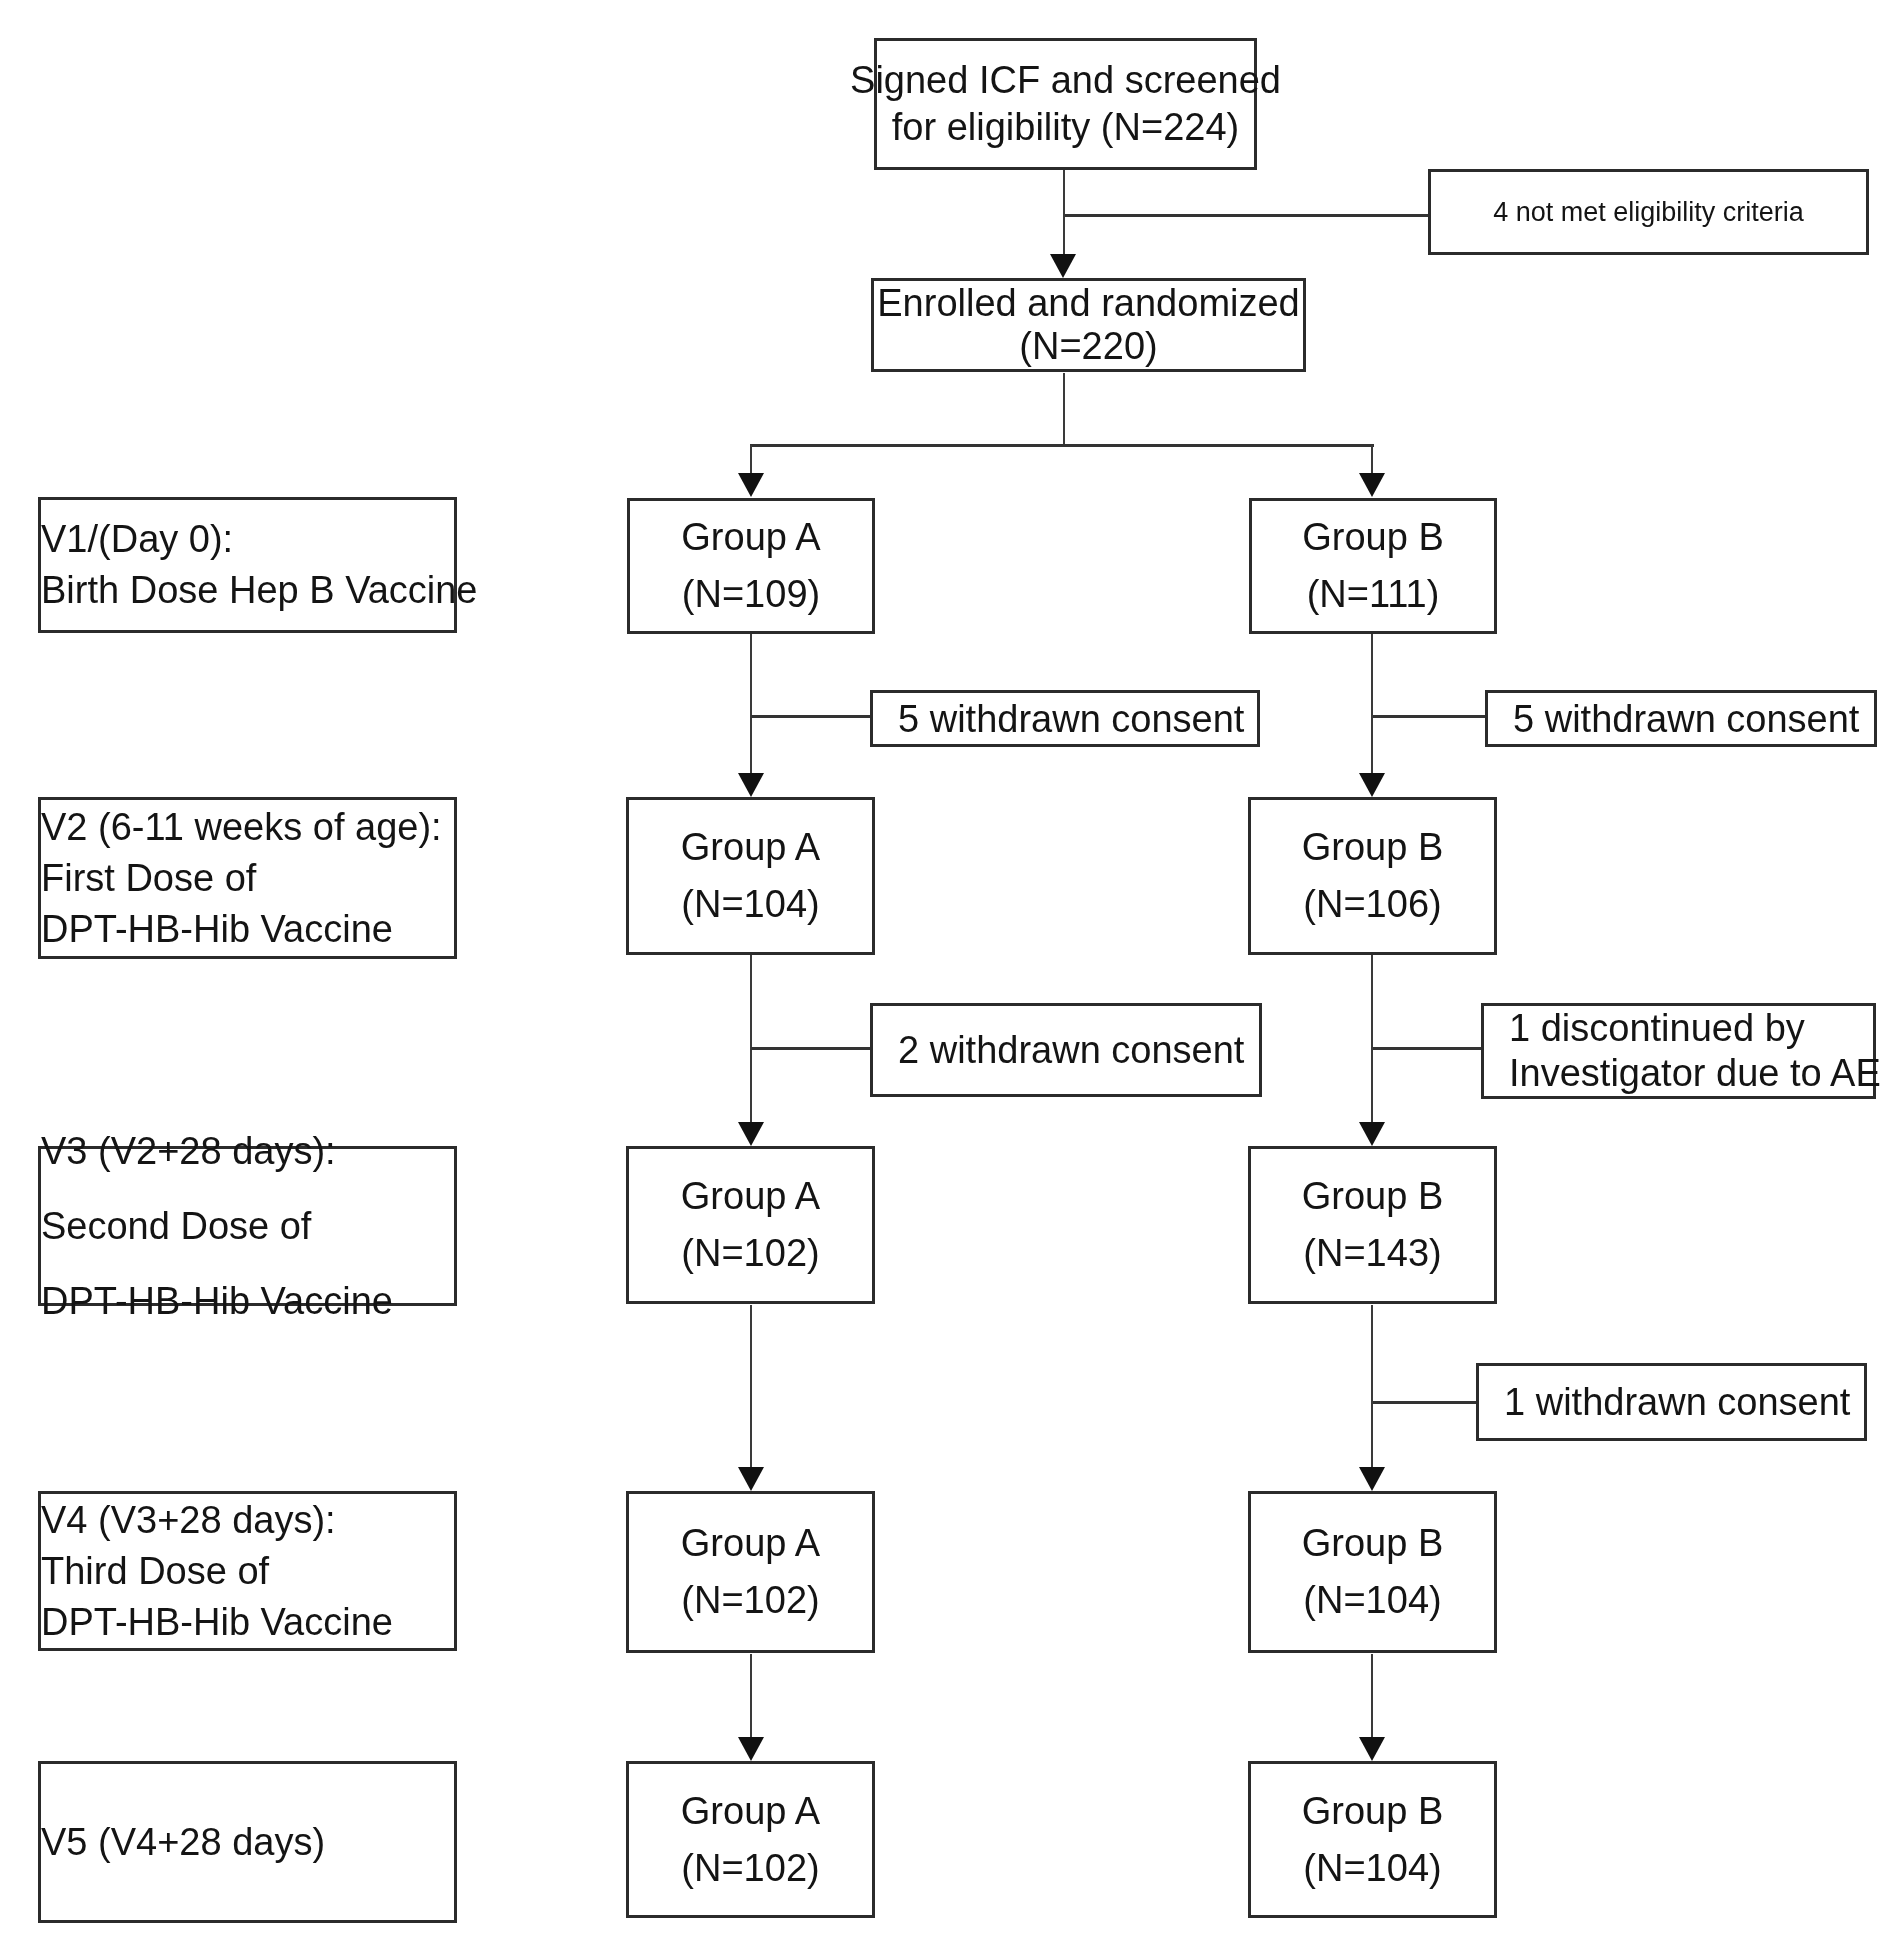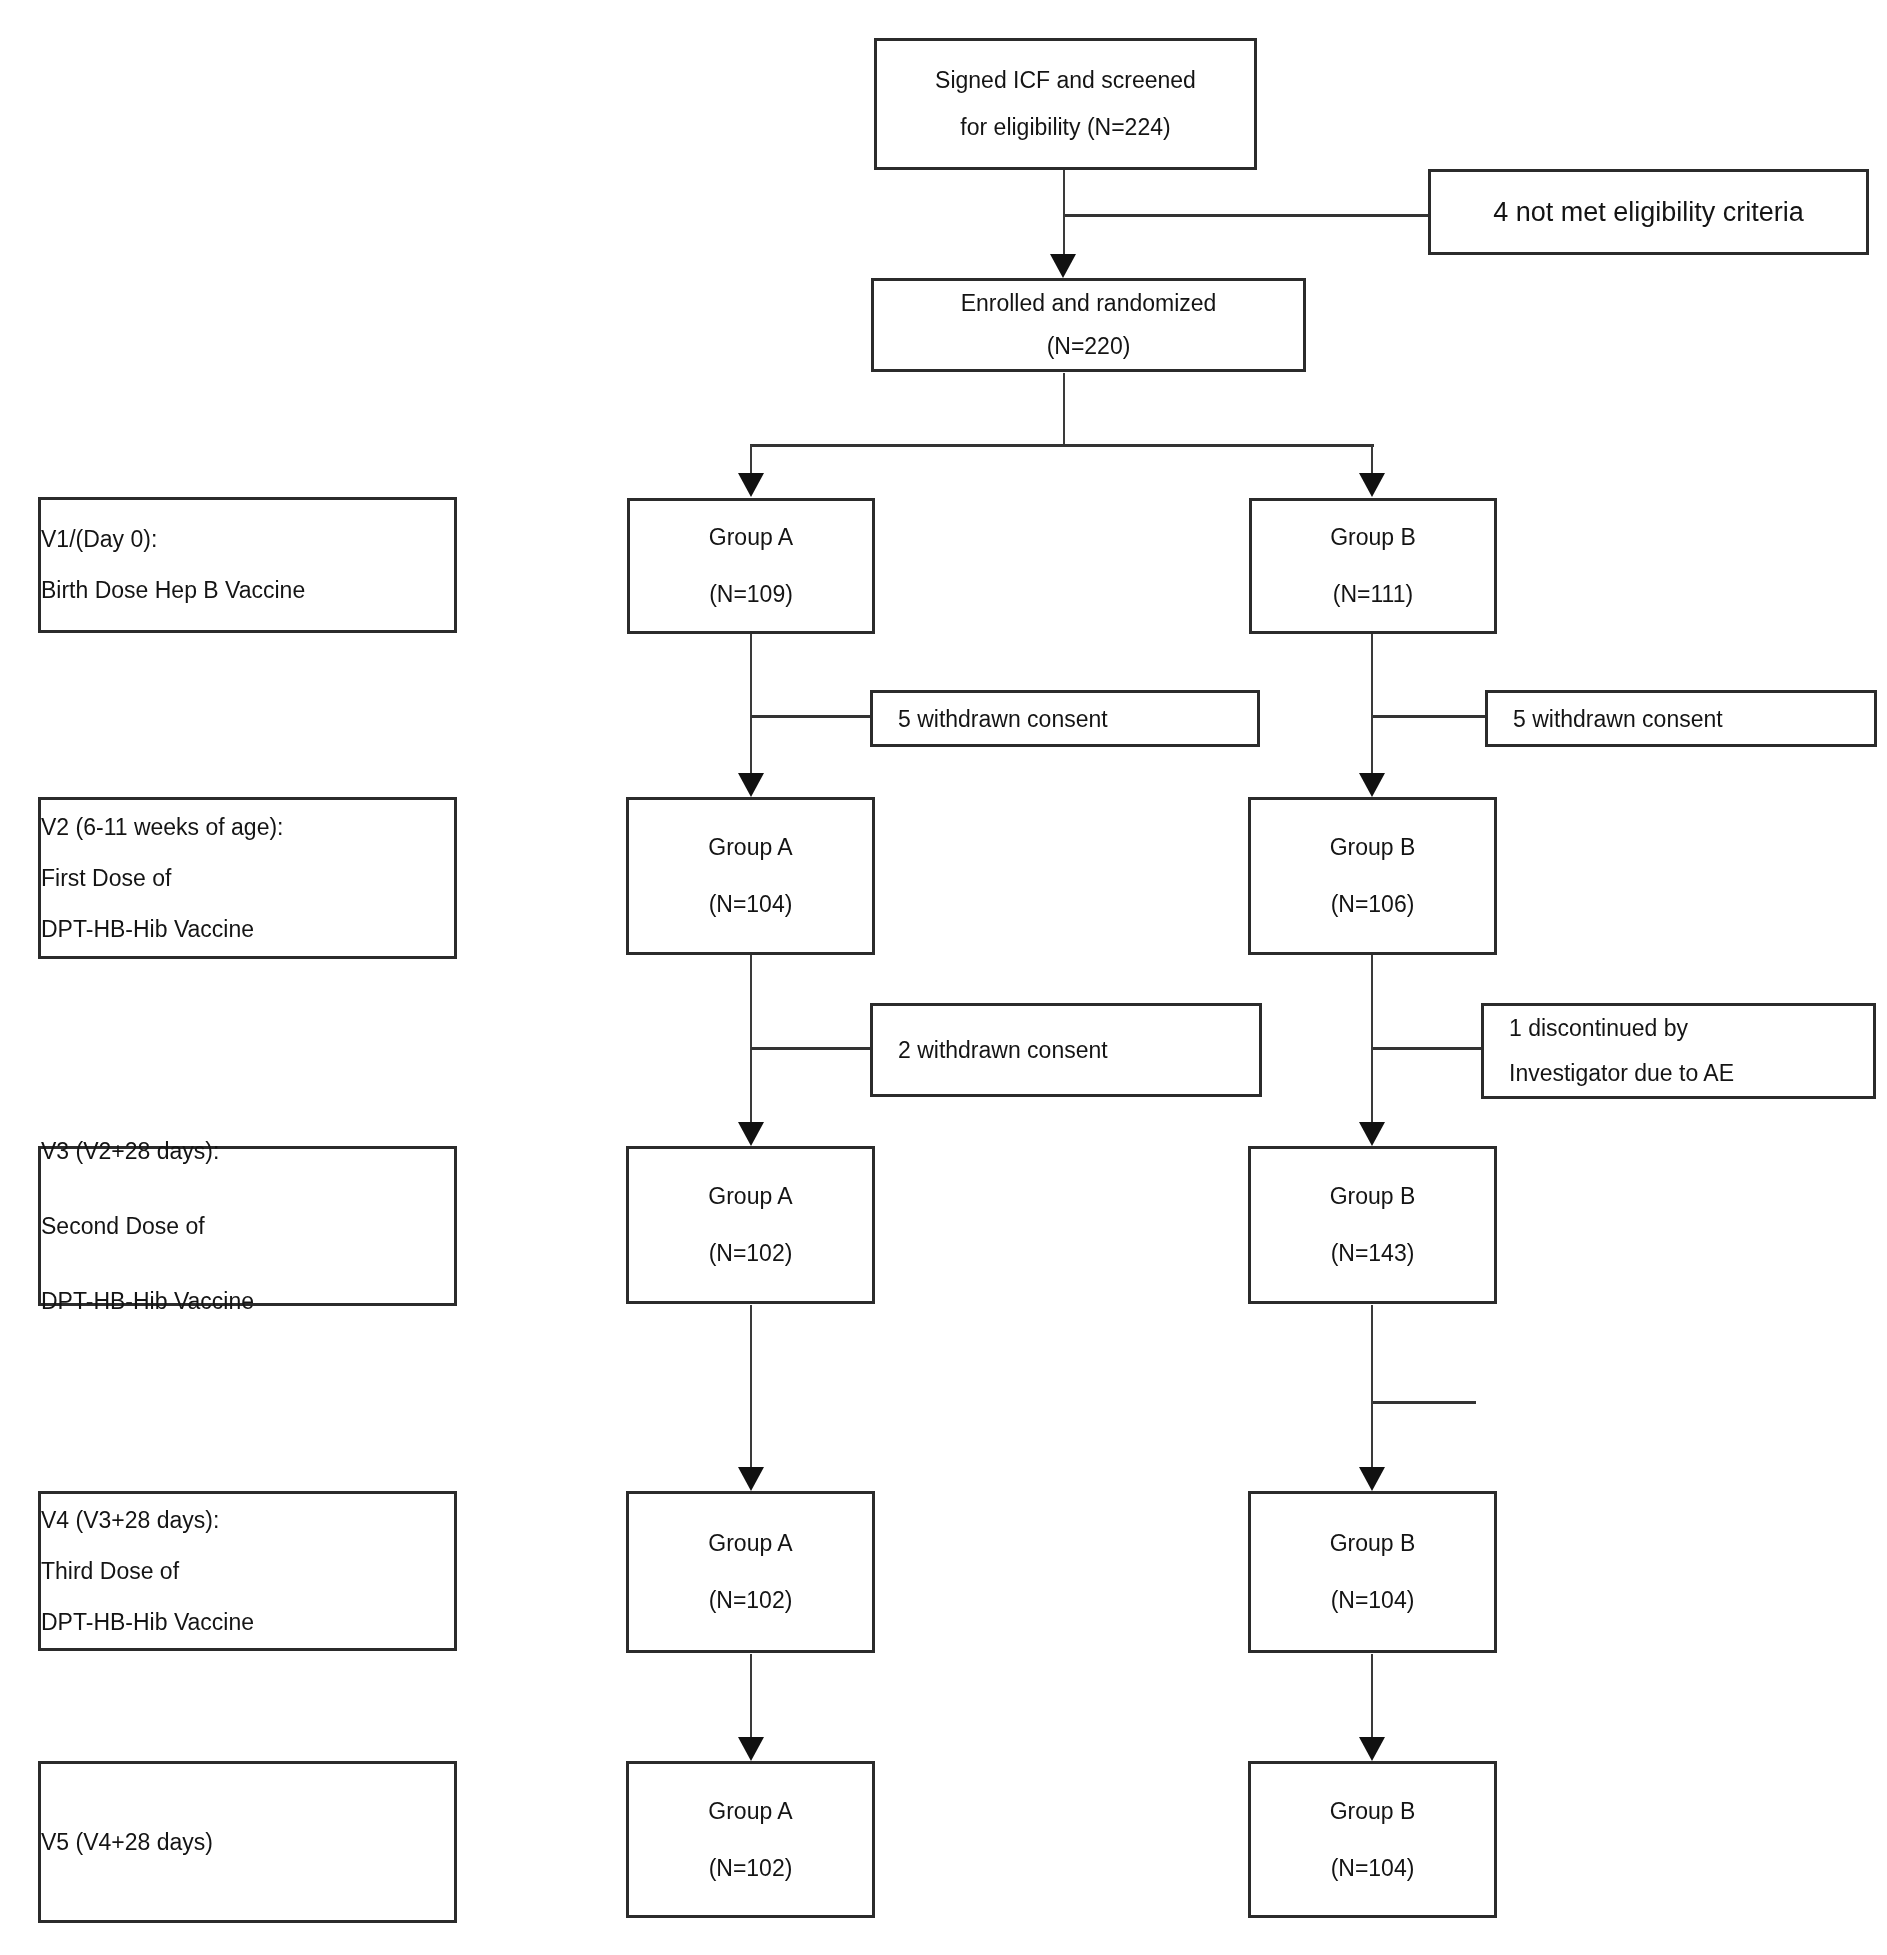--- a/index.html
+++ b/index.html
@@ -16,21 +16,21 @@
     color: #141414;
   }
   .box {
     position: absolute;
     box-sizing: border-box;
     border: 3.4px solid #2b2b2b;
     background: #ffffff;
     display: flex;
     flex-direction: column;
     justify-content: center;
-    font-size: 23px;
+    font-size: 38px;
     line-height: 43px;
     color: #141414;
   }
   .box span { white-space: nowrap; }
   .center { align-items: center; text-align: center; }
   .leftal { align-items: flex-start; text-align: left; padding-right: 5.4px; }
   .group  { line-height: 57px; }
   .toplh  { line-height: 47px; }
   .lbl    { line-height: 51px; }
   .dropout { line-height: 40px; padding-left: 25px; padding-right: 4px; justify-content: center; }
@@ -173,20 +173,23 @@
 
   <div class="box center group" style="left:626px; top:1146px; width:249px; height:158px;">
     <span>Group A</span>
     <span>(N=102)</span>
   </div>
   <div class="box center group" style="left:1248px; top:1146px; width:249px; height:158px;">
     <span>Group B</span>
     <span>(N=143)</span>
   </div>
 
+  <div class="box leftal dropout" style="left:1476px; top:1363px; width:391px; height:78px;">
+    <span>1 withdrawn consent</span>
+  </div>
 
   <div class="box center group" style="left:626px; top:1491px; width:249px; height:162px;">
     <span>Group A</span>
     <span>(N=102)</span>
   </div>
   <div class="box center group" style="left:1248px; top:1491px; width:249px; height:162px;">
     <span>Group B</span>
     <span>(N=104)</span>
   </div>
 

